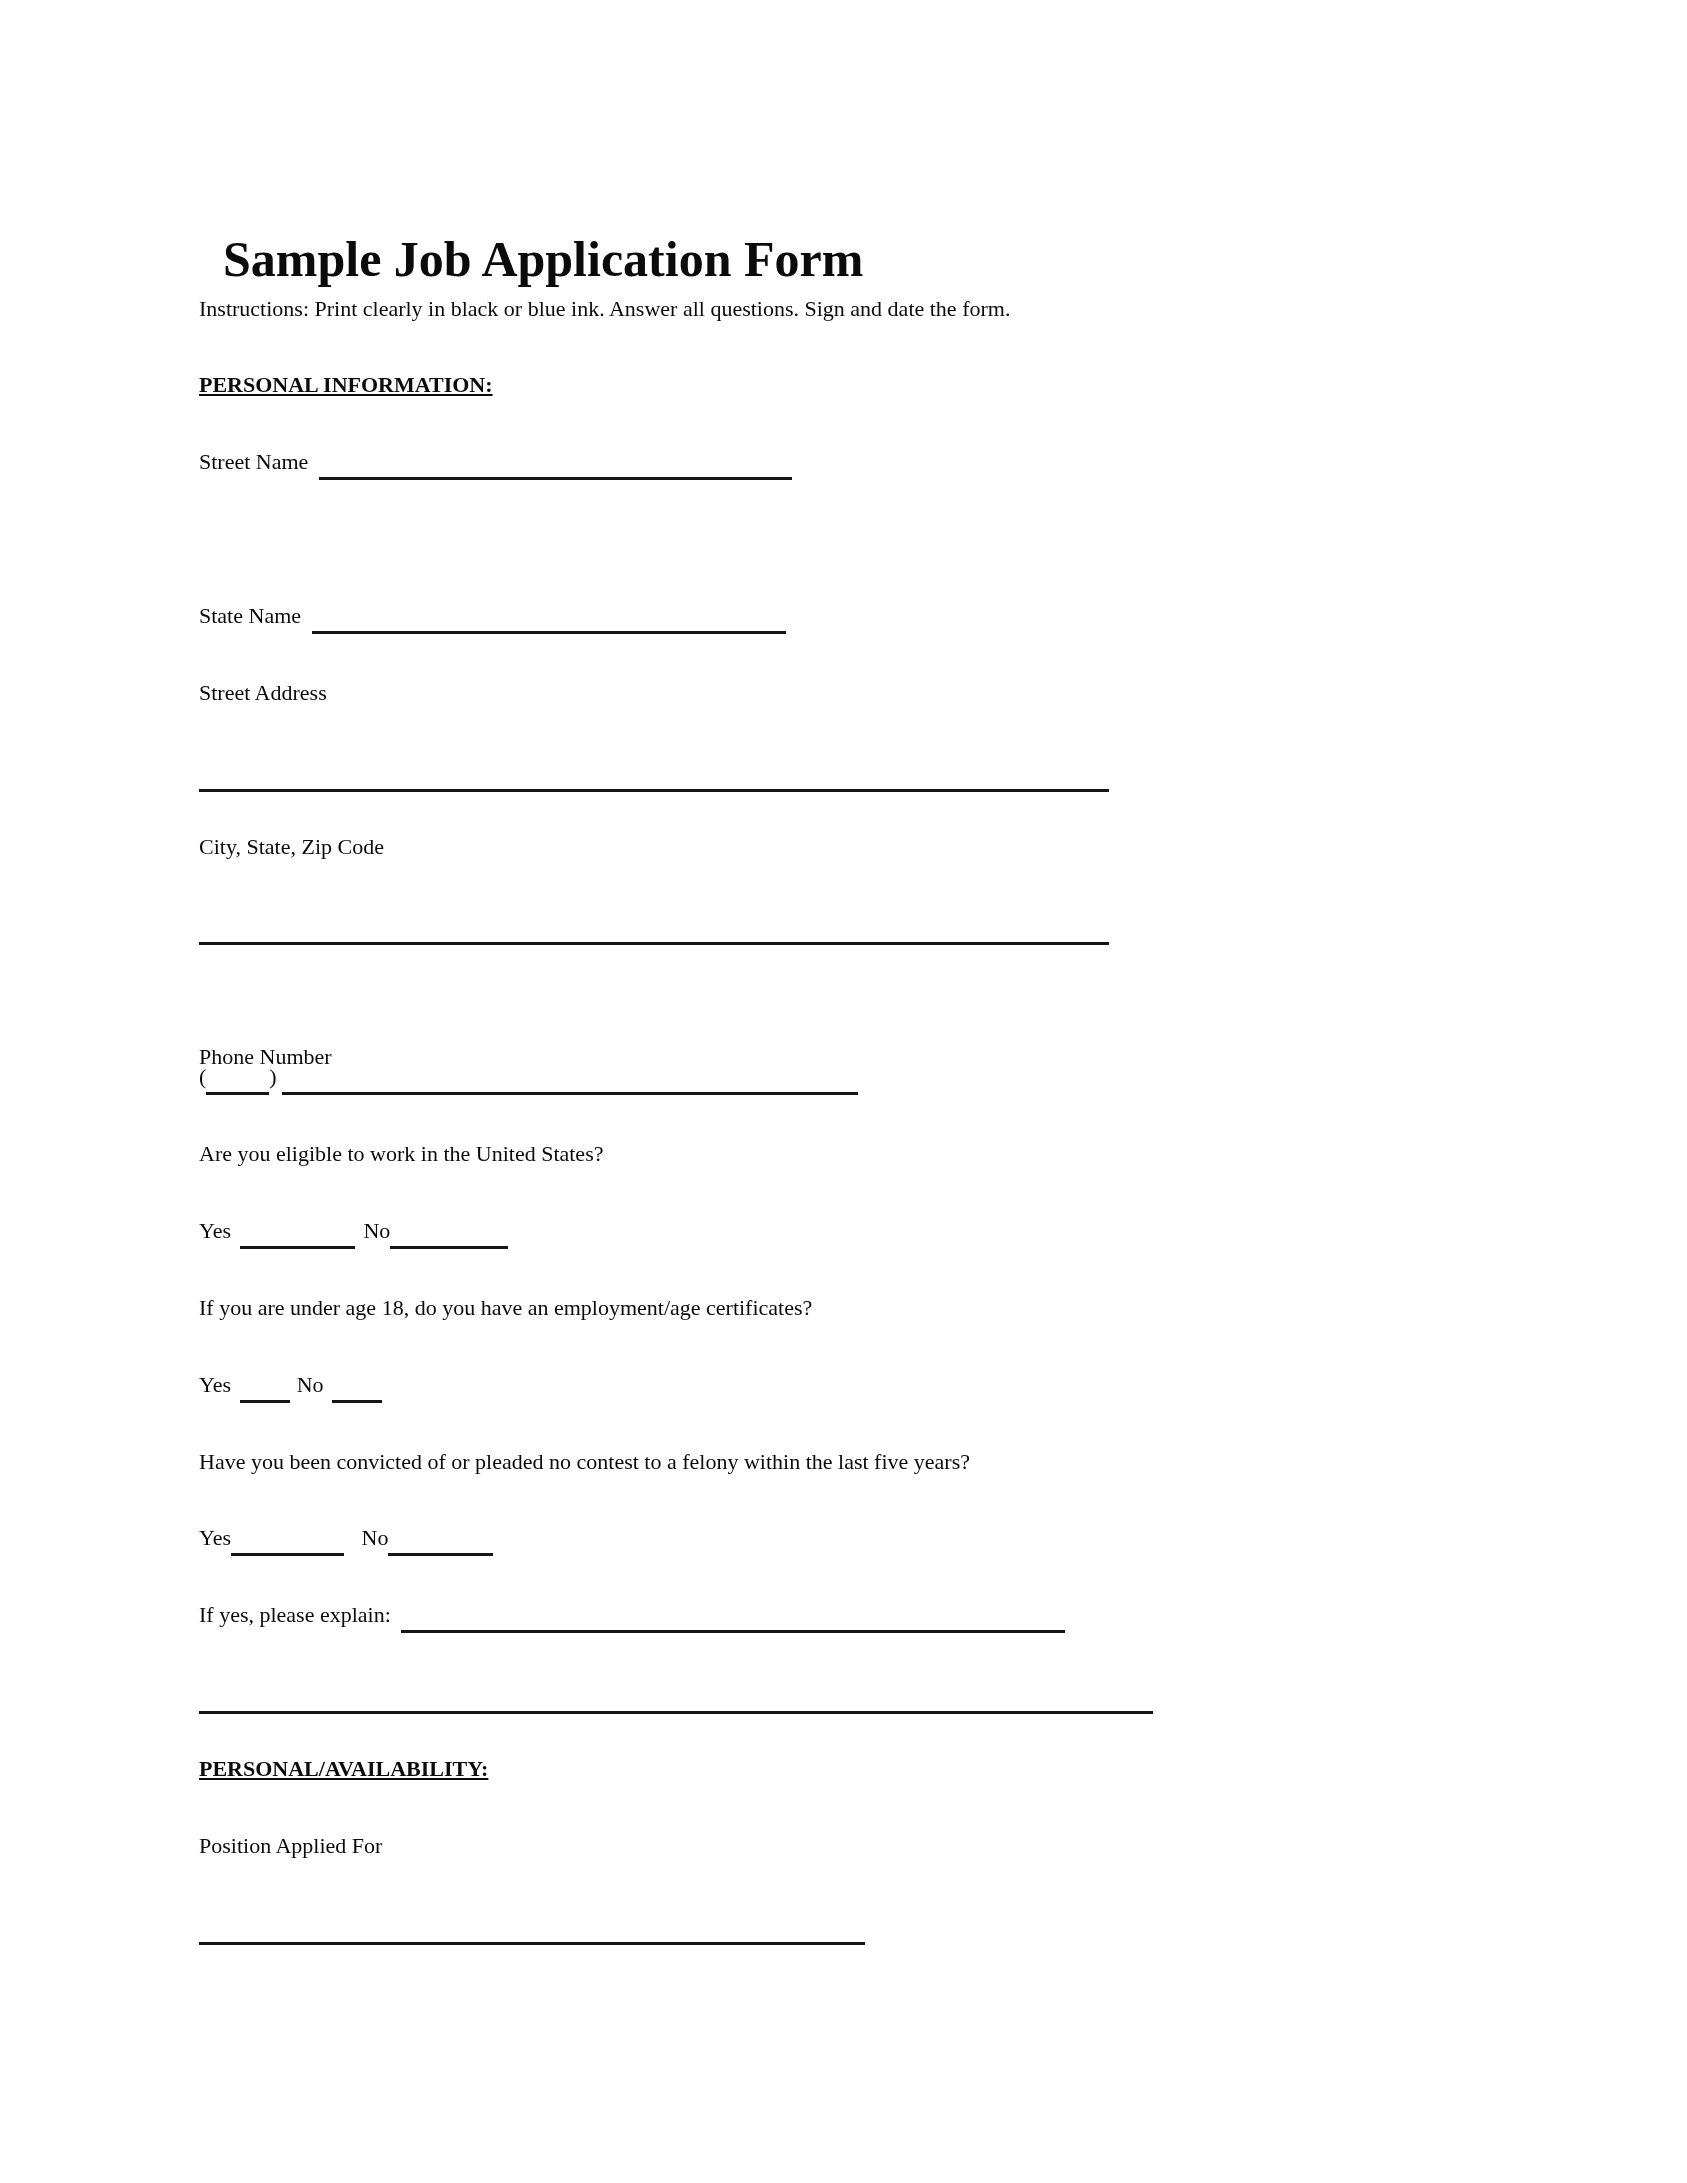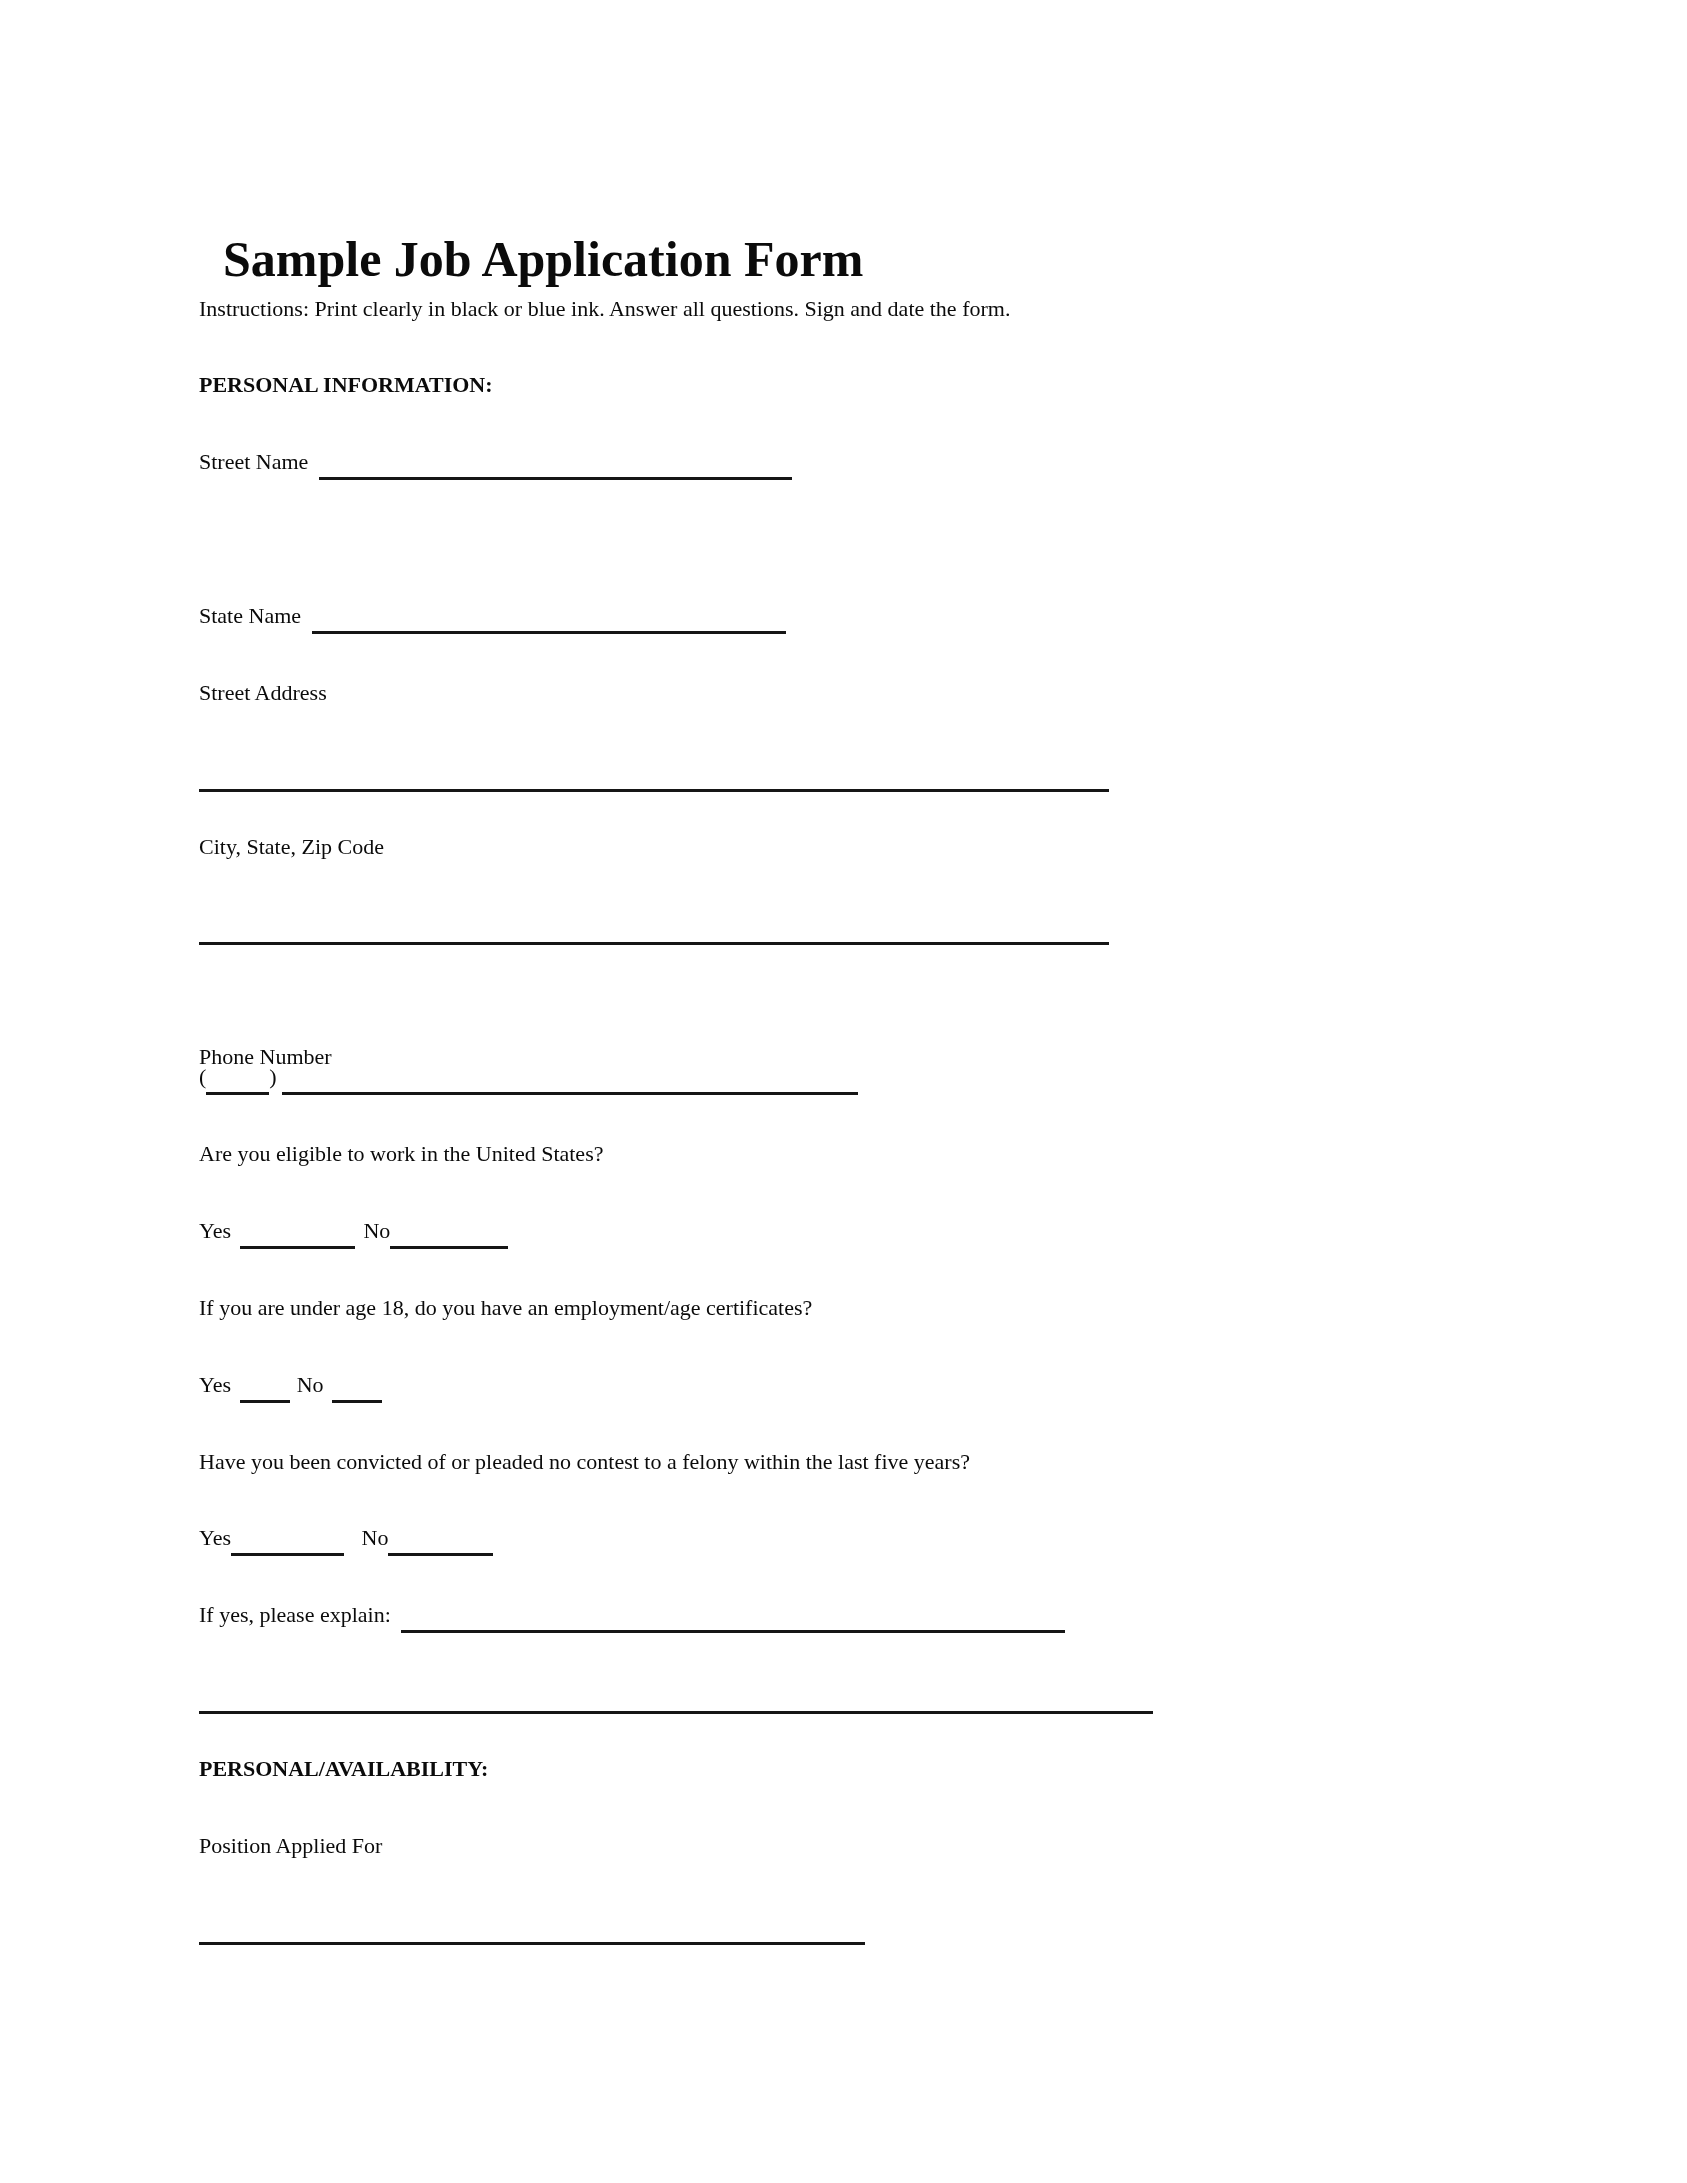--- a/index.html
+++ b/index.html
@@ -22,21 +22,21 @@
   .title{
     position:absolute;
     left:199px;
     top:200px;
     font-size:50px;
     line-height:50px;
     font-weight:bold;
     white-space:nowrap;
     margin-left:24px;
   }
-  .bold{font-weight:bold;}
+  .bold{font-weight:bold;text-decoration:underline;}
   
   .ul{
     display:inline-block;
     height:2.6px;
     background:#161616;
     vertical-align:-10.5px;
   }
   .ml6{margin-left:5.2px;}
   .ml8{margin-left:7px;}
   .ml10{margin-left:8.7px;}

